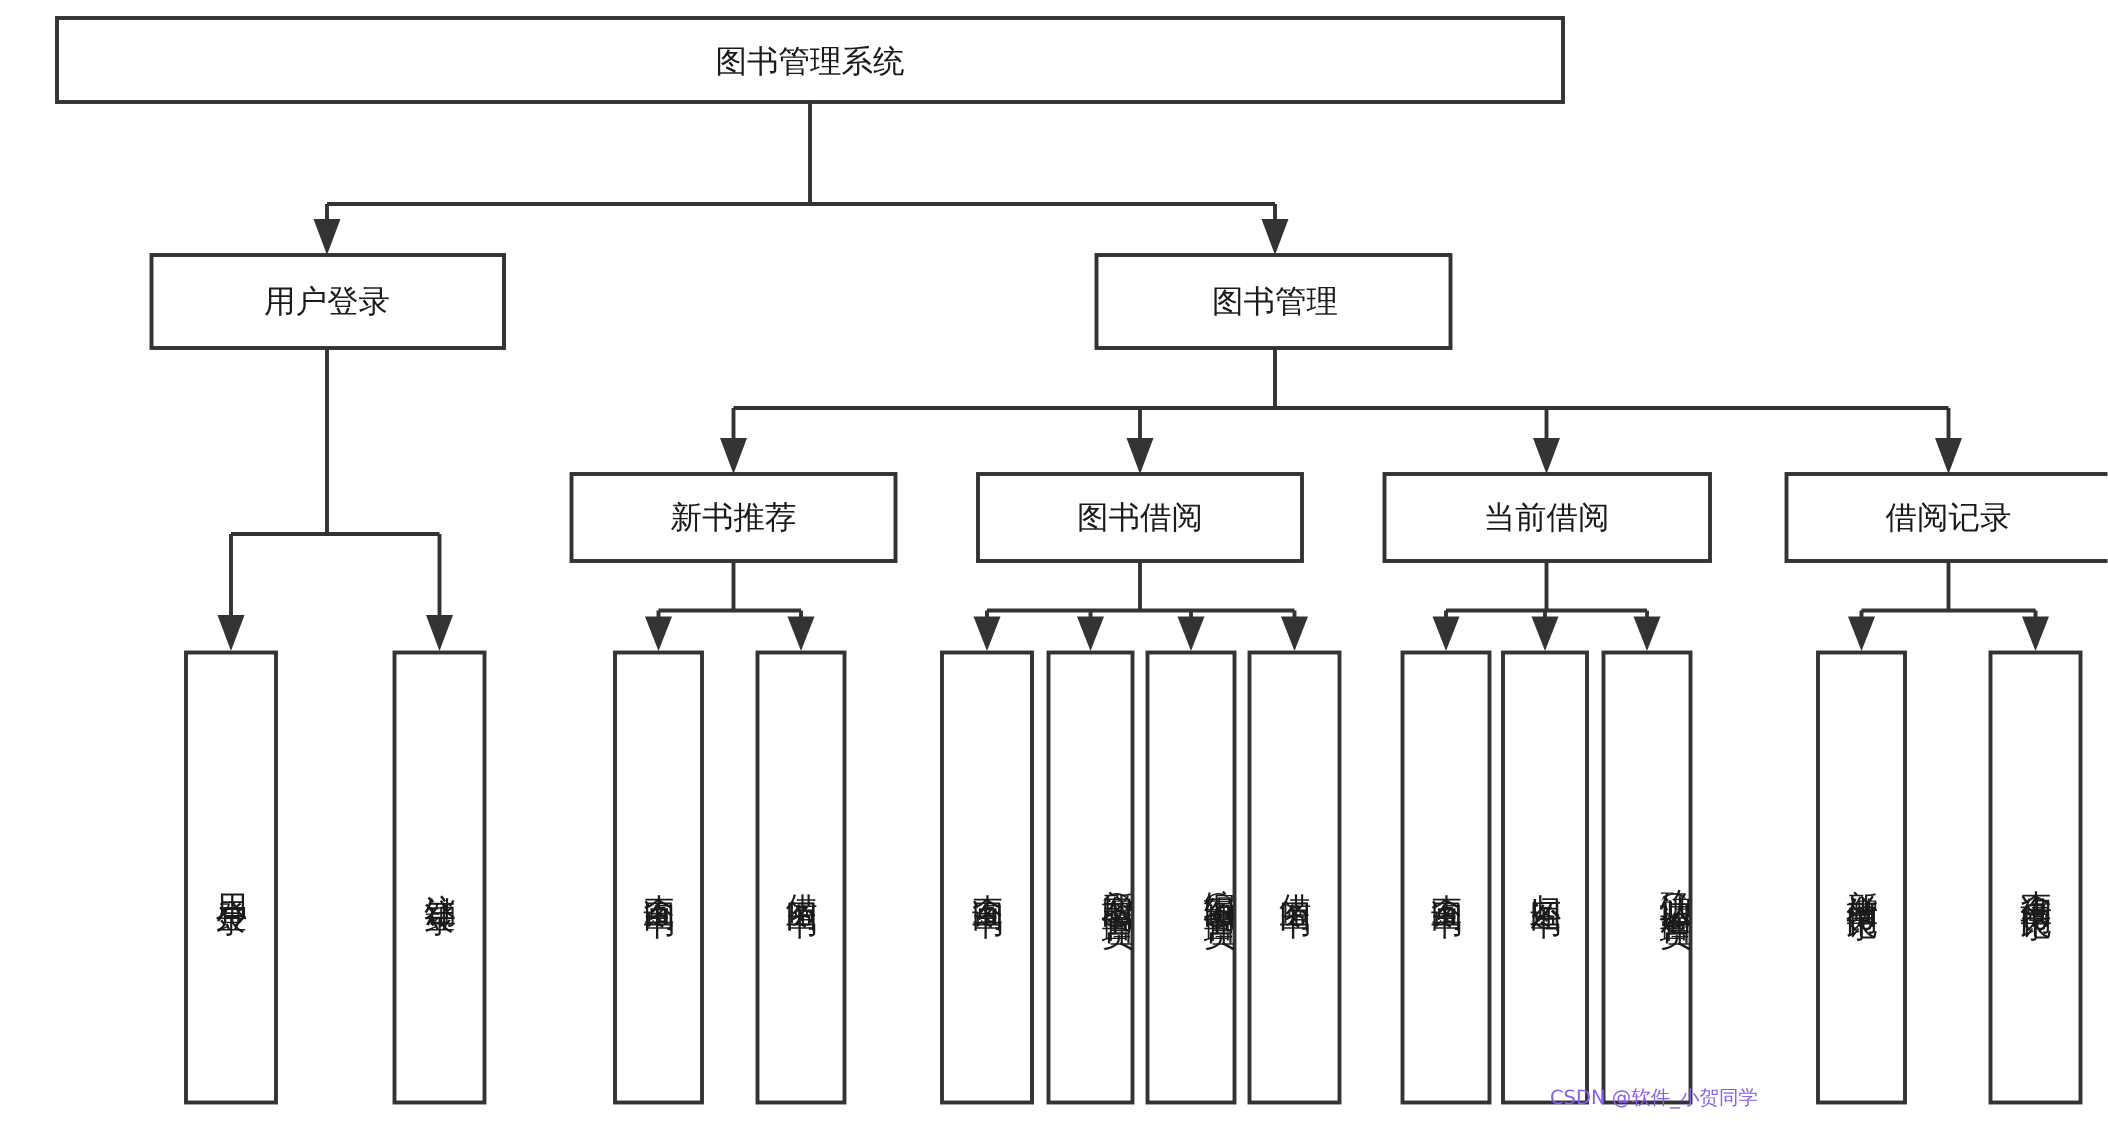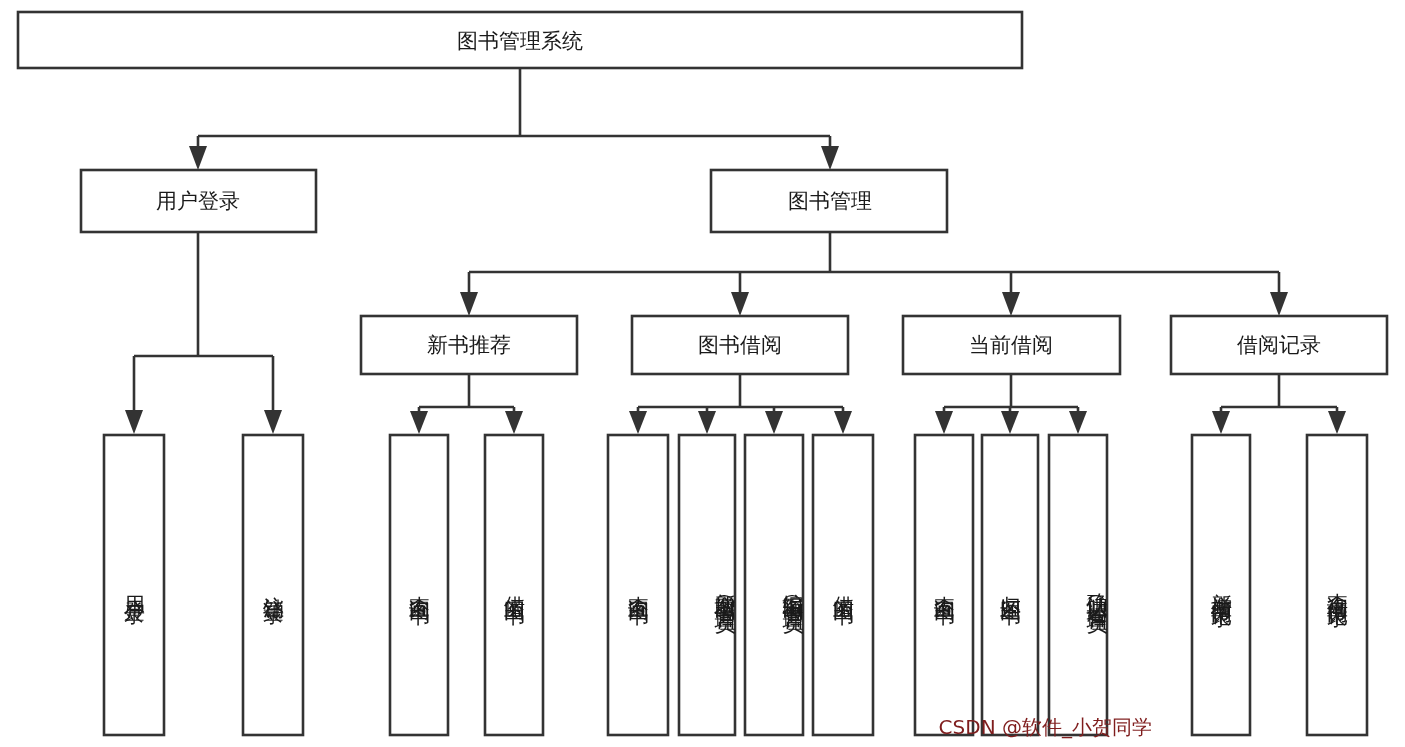--- a/index.html
+++ b/index.html
@@ -11,20 +11,21 @@
     width: 1405px;
     height: 747px;
     font-family: "DejaVu Sans", "Liberation Sans", sans-serif;
     overflow: hidden;
   }
   #diagram-root {
     position: relative;
     width: 1162px;
     height: 747px;
     background: #ffffff;
+    margin-left: 20px;
   }
   svg#tree-svg {
     position: absolute;
     left: 0;
     top: 0;
     width: 1405px;
     height: 747px;
     display: block;
   }
   .node-box {
@@ -62,22 +63,22 @@
     align-items: center;
     justify-content: center;
     white-space: nowrap;
     pointer-events: none;
   }
   #watermark {
     position: absolute;
     right: 10px;
     bottom: 6px;
     font-family: "DejaVu Sans", "Liberation Sans", sans-serif;
-    font-size: 20px;
-    color: #7f1d1d;
+    font-size: 13px;
+    color: #8b5cf6;
     white-space: nowrap;
     user-select: none;
   }
 </style>
 </head>
 <body>
 
 <div id="diagram-root">
 
   <svg id="tree-svg" viewBox="0 0 1405 747">

